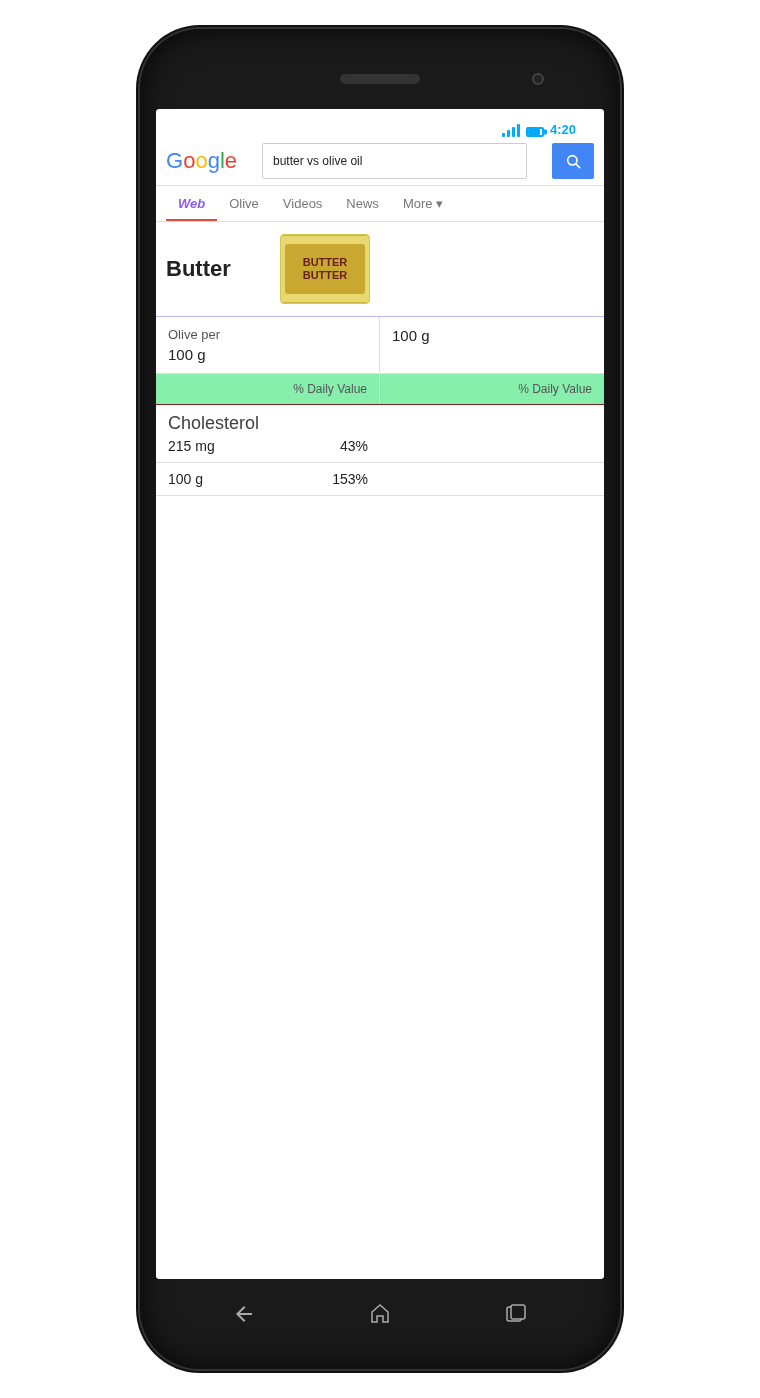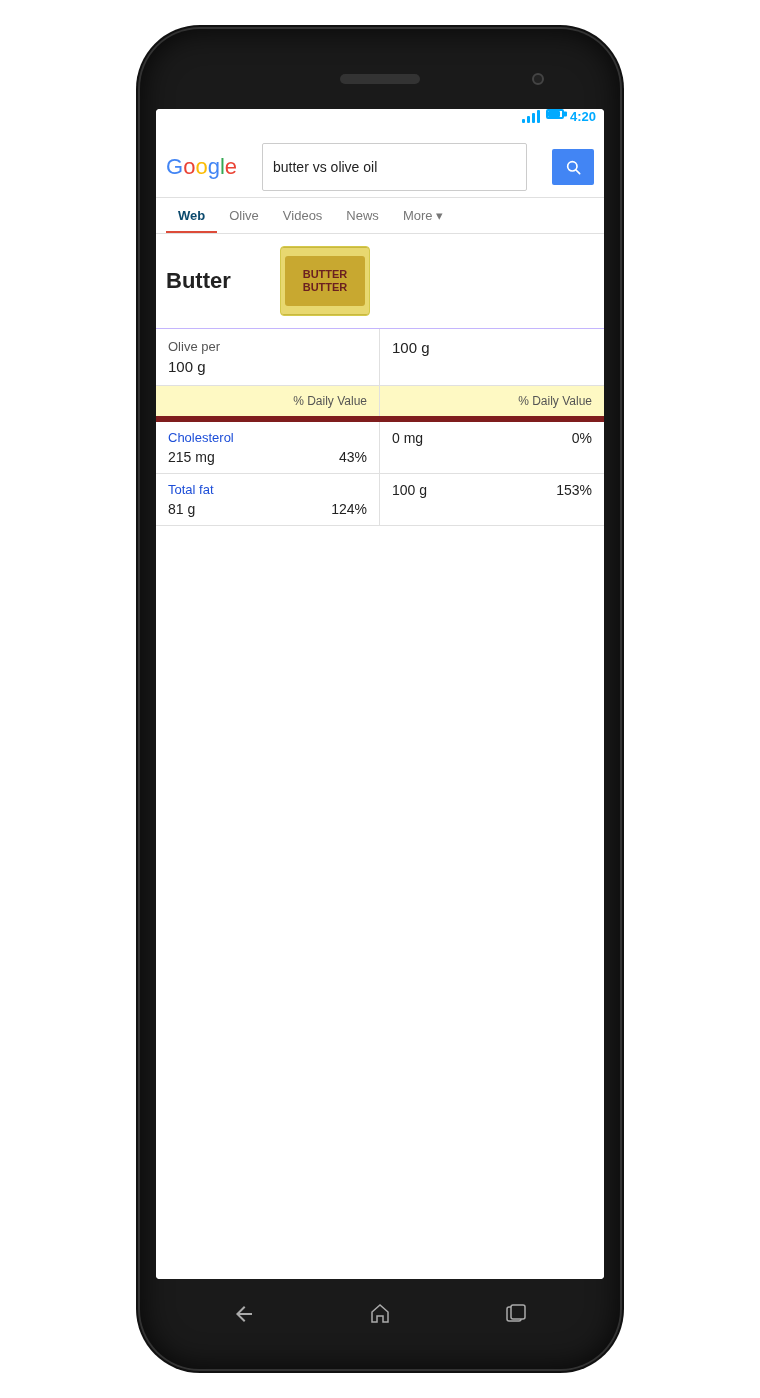--- a/index.html
+++ b/index.html
@@ -63,23 +63,23 @@
       overflow: hidden;
       display: flex;
       flex-direction: column;
     }
 
     
     .status-bar {
       background: #fff;
       height: 28px;
       display: flex;
-      align-items: flex-start;
+      align-items: flex-end;
       justify-content: flex-end;
-      padding: 0 8px;
+      padding: 0 28px;
       gap: 6px;
     }
 
     .status-signal {
       display: flex;
       align-items: flex-end;
       gap: 2px;
       height: 14px;
     }
     .status-signal span {
@@ -141,25 +141,25 @@
       font-weight: normal;
       flex-shrink: 0;
     }
     .g-blue { color: #4285F4; }
     .g-red { color: #EA4335; }
     .g-yellow { color: #FBBC05; }
     .g-green { color: #34A853; }
 
     .search-input-box {
       flex: 1;
-      height: 48px;
+      height: 36px;
       border: 1px solid #ccc;
       border-radius: 2px;
       padding: 0 10px;
-      font-size: 14px;
+      font-size: 12px;
       color: #222;
       display: flex;
       align-items: center;
     }
 
     .search-btn {
       width: 42px;
       height: 36px;
       background: #4285F4;
       border-radius: 2px;
@@ -180,22 +180,23 @@
 
     .nav-tab {
       padding: 10px 12px;
       font-size: 13px;
       color: #777;
       cursor: pointer;
       position: relative;
     }
 
     .nav-tab.active {
-      color: #0c4a6e;
+      color: #8b5cf6;
       font-weight: bold;
+      font-style: italic;
     }
 
     .nav-tab.active::after {
       content: '';
       position: absolute;
       bottom: 0;
       left: 0;
       right: 0;
       height: 2px;
       background: #dd4b39;
@@ -292,22 +293,22 @@
 
     .comp-value {
       font-size: 15px;
       color: #222;
     }
 
     
     .daily-value-row {
       display: grid;
       grid-template-columns: 1fr 1fr;
-      border-bottom: 6px solid #7f1d1d;
-      background: #fef9c3;
+      border-bottom: 1px solid #7f1d1d;
+      background: #86efac;
     }
 
     .daily-value-cell {
       padding: 8px 12px;
       text-align: right;
       border-right: 1px solid #e0e0e0;
       font-size: 12px;
       color: #555;
     }
     .daily-value-cell:last-child {
@@ -323,22 +324,22 @@
 
     .nutrient-cell {
       padding: 8px 12px;
       border-right: 1px solid #e0e0e0;
     }
     .nutrient-cell:last-child {
       border-right: none;
     }
 
     .nutrient-label {
-      font-size: 13px;
-      color: #1d4ed8;
+      font-size: 18px;
+      color: #404040;
       margin-bottom: 4px;
     }
 
     .nutrient-values {
       display: flex;
       align-items: center;
       justify-content: space-between;
       font-size: 14px;
       color: #222;
     }
@@ -446,36 +447,23 @@
       </div>
 
       <div class="nutrient-row">
         <div class="nutrient-cell">
           <div class="nutrient-label">Cholesterol</div>
           <div class="nutrient-values">
             <span>215 mg</span>
             <span class="nutrient-pct">43%</span>
           </div>
         </div>
-        <div class="nutrient-cell">
-          <div class="nutrient-values">
-            <span>0 mg</span>
-            <span class="nutrient-pct">0%</span>
-          </div>
-        </div>
       </div>
 
       <div class="nutrient-row">
-        <div class="nutrient-cell">
-          <div class="nutrient-label">Total fat</div>
-          <div class="nutrient-values">
-            <span>81 g</span>
-            <span class="nutrient-pct">124%</span>
-          </div>
-        </div>
         <div class="nutrient-cell">
           <div class="nutrient-values">
             <span>100 g</span>
             <span class="nutrient-pct">153%</span>
           </div>
         </div>
       </div>
 
     </div>
   </div>

